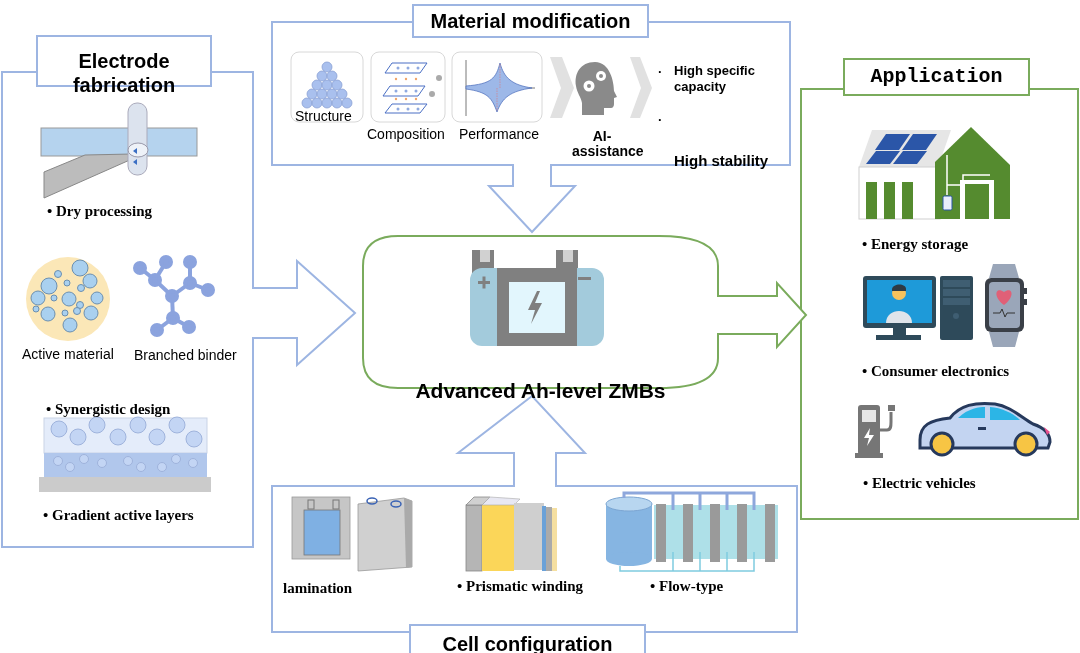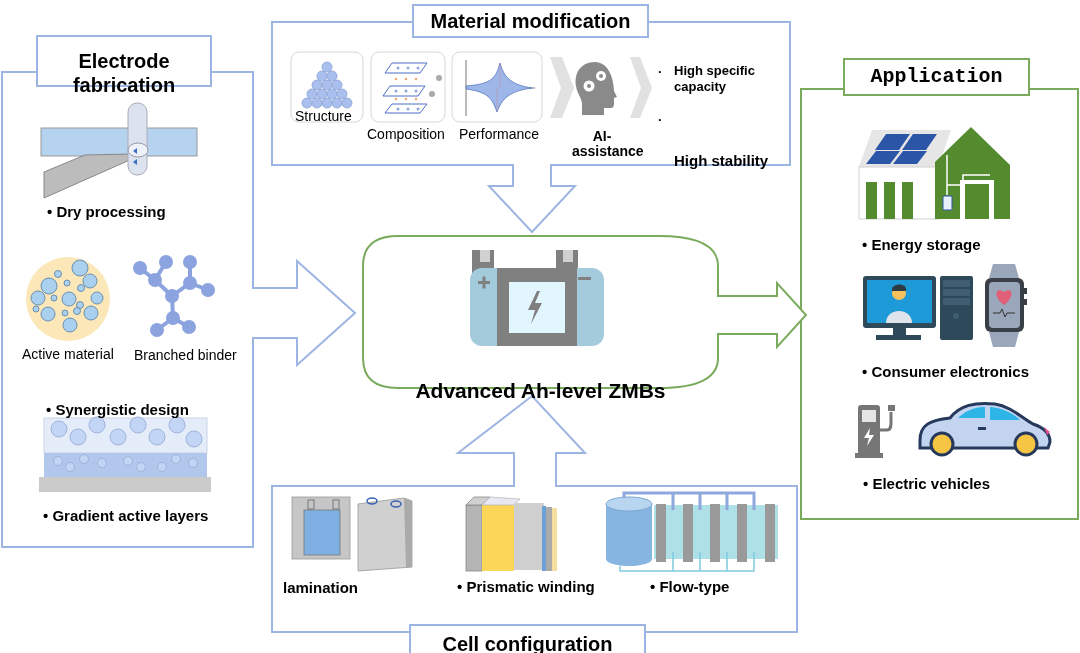--- a/index.html
+++ b/index.html
@@ -3,21 +3,21 @@
 <meta charset="utf-8">
 <style>
   html, body { margin:0; padding:0; background:#ffffff; }
   body { width:1080px; height:653px; position:relative; overflow:hidden;
          font-family:"Liberation Sans", sans-serif; color:#000; }
   .lbl { position:absolute; white-space:nowrap; font-family:"Liberation Sans", sans-serif; }
   .bold { font-weight:bold; }
   .sec-title { position:absolute; background:#fff; border:2px solid #9db5e2; text-align:center;
                font-weight:bold; font-size:20px; line-height:24px; }
   .sec-title.green { border-color:#7aab5c; }
-  .bullet { font-weight:bold; font-size:15px; }
+  .bullet { font-weight:bold; font-size:15px;font-family:Liberation Serif, serif; }
   .small { font-size:14px; }
   svg { position:absolute; left:0; top:0; }
 </style>
 </head>
 <body>
 
 <svg width="1080" height="653" viewBox="0 0 1080 653">
 
   <path d="M2,72 H253 V288 H297 V261 L355,313 L297,365 V338 H253 V547 H2 Z" fill="none" stroke="#9db5e2" stroke-width="2"></path>
 

